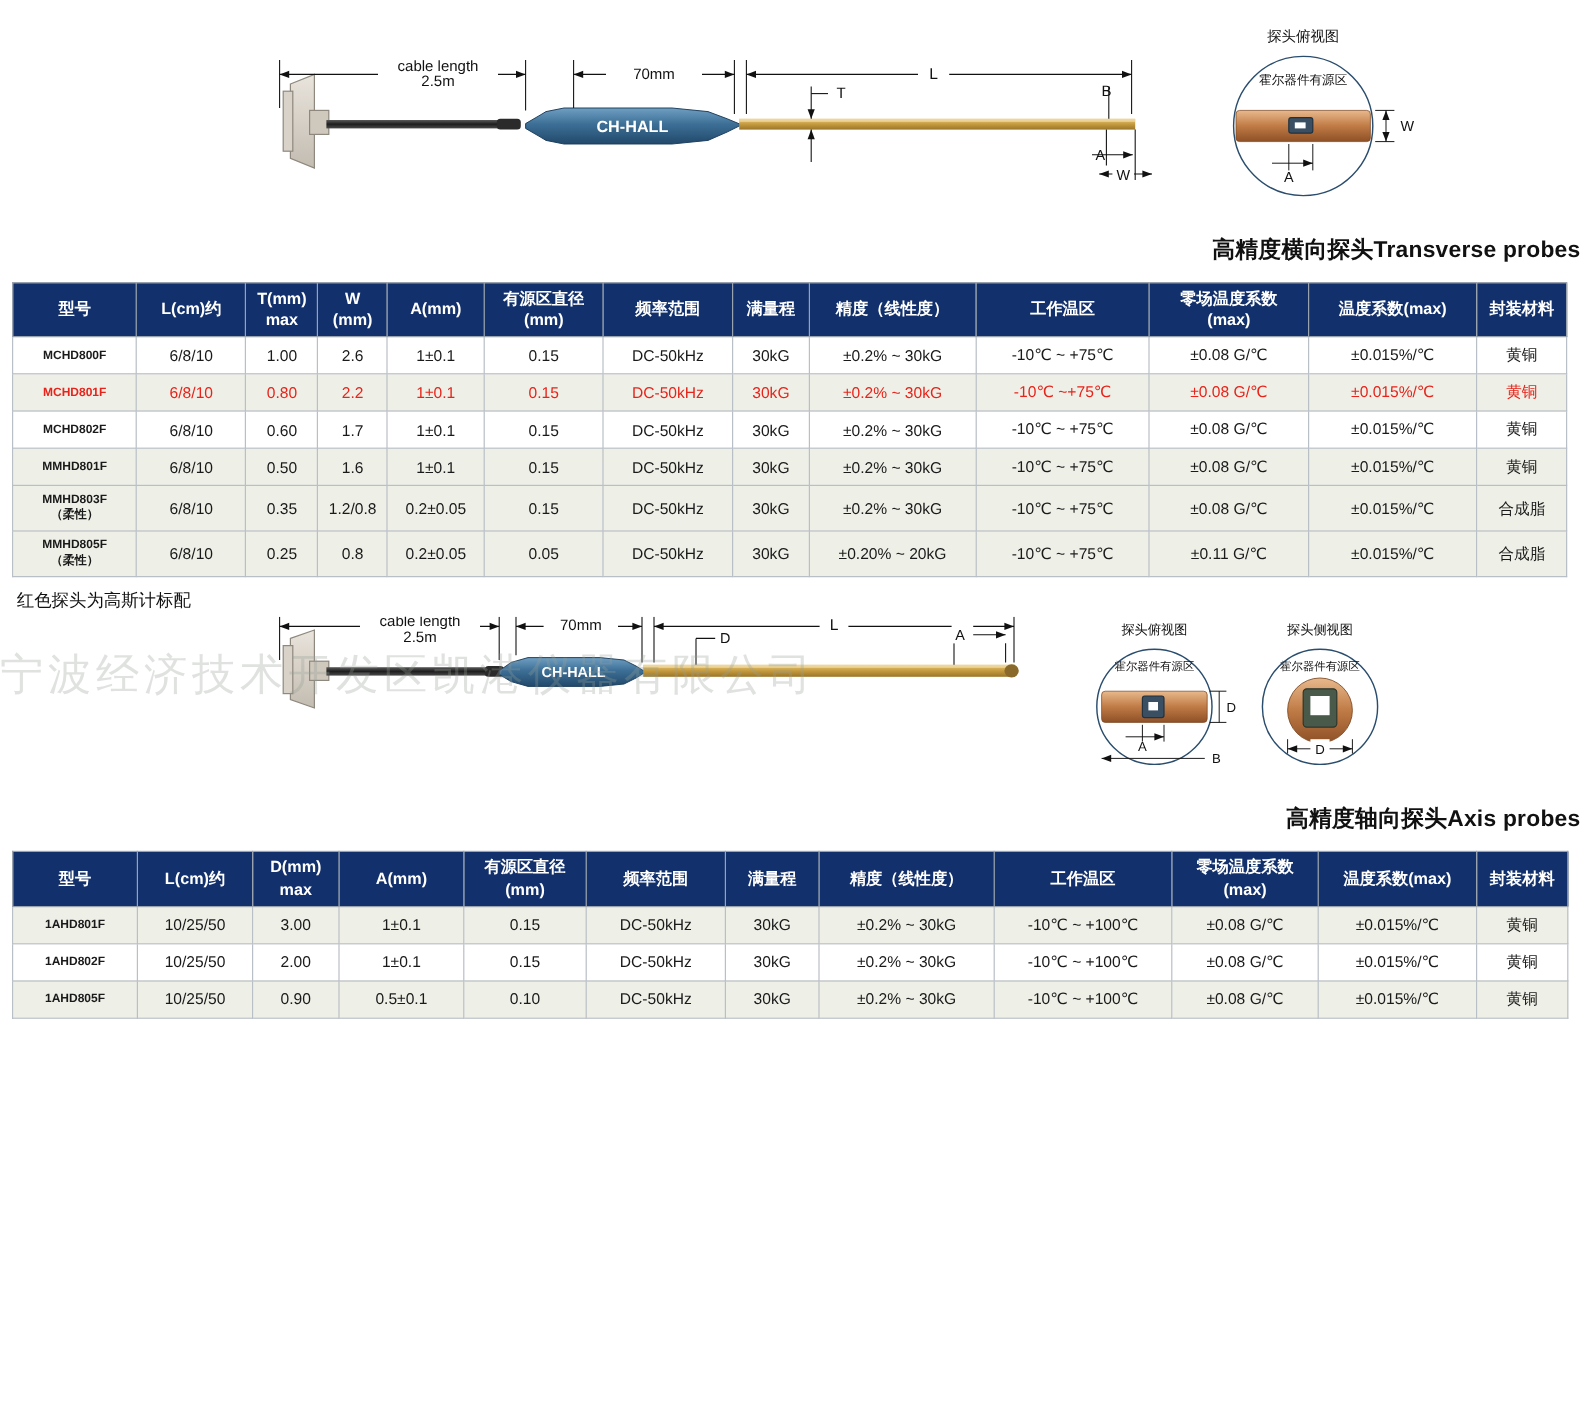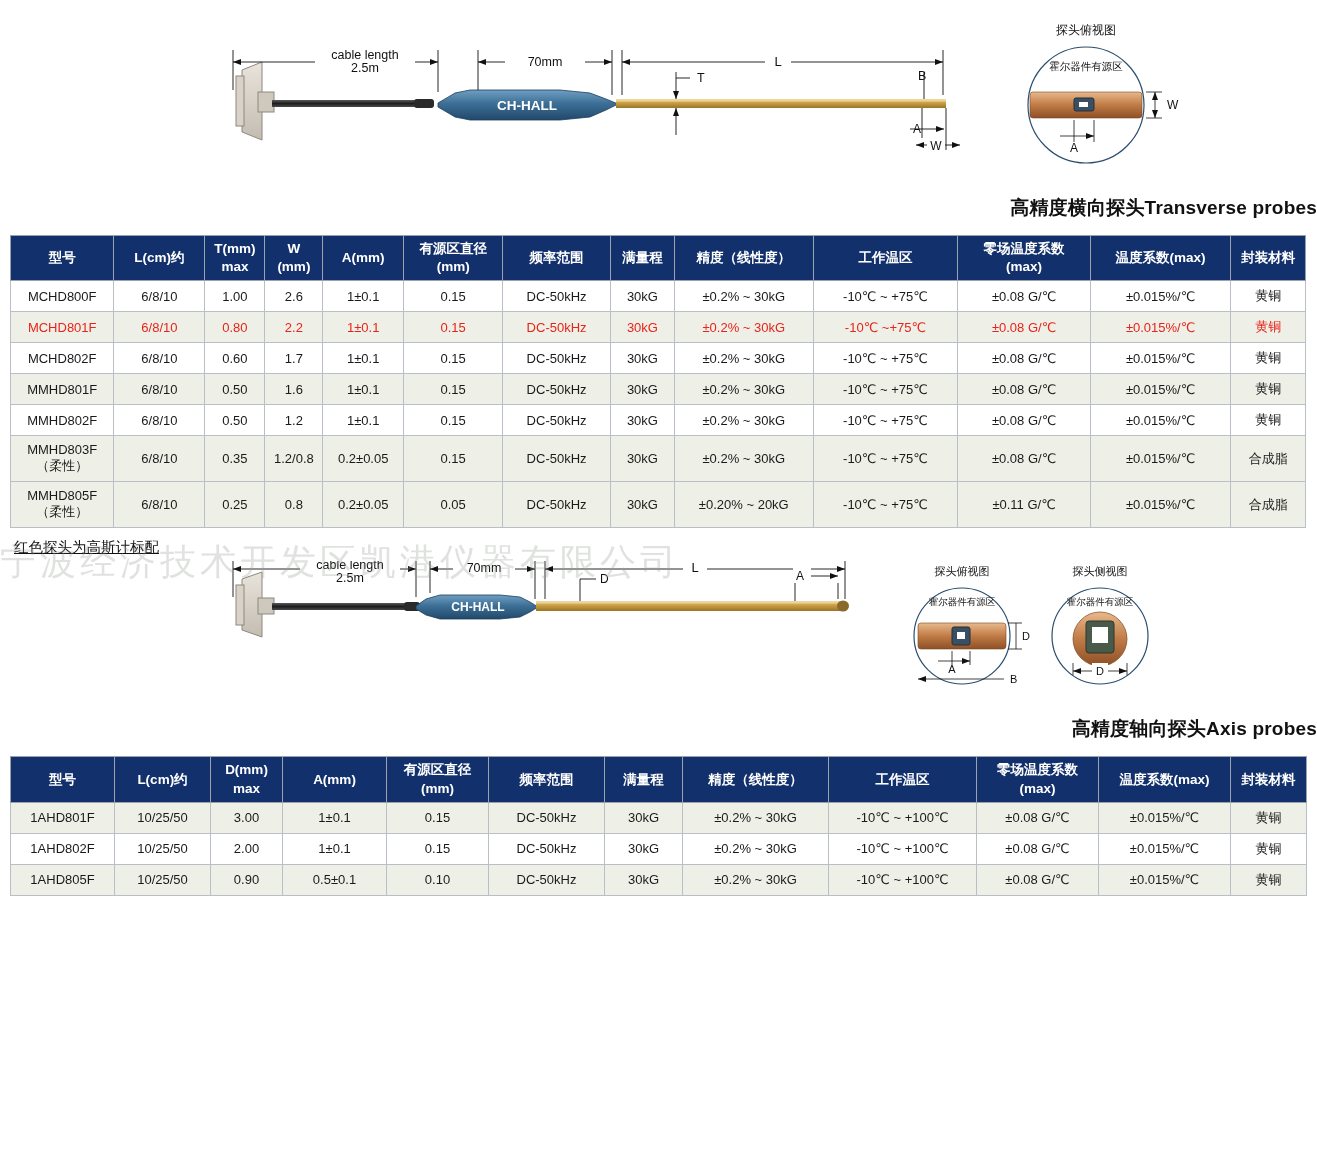--- a/index.html
+++ b/index.html
@@ -31,24 +31,24 @@
     background:#12306b;color:#ffffff;font-size:13.5px;font-weight:bold;
     border:1px solid #9aa3ad;padding:4px 2px;line-height:1.35;
     text-align:center;vertical-align:middle;
   }
   td{
     border:1px solid #b9bfc6;font-size:13px;color:#1a1a1a;
     text-align:center;vertical-align:middle;padding:6px 2px;
     background:#ffffff;
   }
   tr.alt td{background:#eef0e7;}
-  td.model{font-weight:normal;font-size:13px;}
+  td.model{font-weight:bold;font-size:10px;}
   tr.redrow td{color:#e8231a;}
   .note{
-    font-size:14.5px;color:#111;margin:10px 0 4px 14px;font-weight:500;text-decoration:underline;
+    font-size:14.5px;color:#111;margin:10px 0 4px 14px;font-weight:500;
   }
   .watermark{
     position:absolute;left:0;right:0;top:538px;
     text-align:left;font-size:36px;font-weight:normal;
     color:rgba(150,160,150,0.30);letter-spacing:4px;
     pointer-events:none;white-space:nowrap;
   }
   .sp14{height:14px;}
   text{font-family:"Liberation Sans","DejaVu Sans",sans-serif;}
 </style>
@@ -259,35 +259,20 @@
           <td>1±0.1</td>
           <td>0.15</td>
           <td>DC-50kHz</td>
           <td>30kG</td>
           <td>±0.2% ~ 30kG</td>
           <td>-10℃ ~ +75℃</td>
           <td>±0.08 G/℃</td>
           <td>±0.015%/℃</td>
           <td>黄铜</td>
         </tr>
-        <tr>
-          <td class="model">MMHD802F</td>
-          <td>6/8/10</td>
-          <td>0.50</td>
-          <td>1.2</td>
-          <td>1±0.1</td>
-          <td>0.15</td>
-          <td>DC-50kHz</td>
-          <td>30kG</td>
-          <td>±0.2% ~ 30kG</td>
-          <td>-10℃ ~ +75℃</td>
-          <td>±0.08 G/℃</td>
-          <td>±0.015%/℃</td>
-          <td>黄铜</td>
-        </tr>
         <tr class="alt">
           <td class="model">MMHD803F<br>（柔性）</td>
           <td>6/8/10</td>
           <td>0.35</td>
           <td>1.2/0.8</td>
           <td>0.2±0.05</td>
           <td>0.15</td>
           <td>DC-50kHz</td>
           <td>30kG</td>
           <td>±0.2% ~ 30kG</td>

